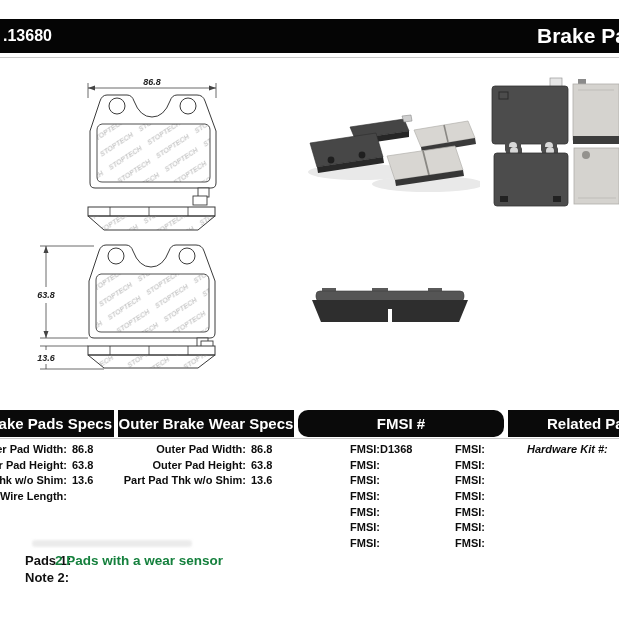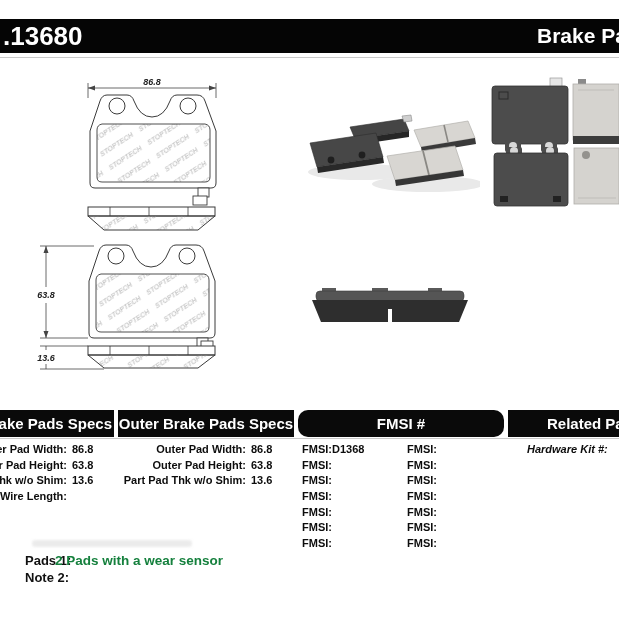--- a/index.html
+++ b/index.html
@@ -2,21 +2,21 @@
 <html><head>
 <meta charset="utf-8">
 <style>
   html,body{margin:0;padding:0;}
   body{
     width:619px;height:619px;position:relative;overflow:hidden;
     background:#ffffff;font-family:"Liberation Sans",sans-serif;
   }
   
   .topbar{position:absolute;left:0;top:19px;width:619px;height:34px;background:#050505;}
-  .topbar .pn{position:absolute;left:3px;top:0;line-height:34px;color:#fff;font-weight:bold;font-size:26px;white-space:nowrap;}
+  .topbar .pn{position:absolute;left:3px;top:0;line-height:34px;color:#fff;font-weight:bold;font-size:16px;white-space:nowrap;}
   .topbar .ttl{position:absolute;left:537px;top:0;line-height:34px;color:#fff;font-weight:bold;font-size:21px;white-space:nowrap;}
   .hairline-top{position:absolute;left:0;top:57px;width:619px;height:1px;background:#c9c9c9;}
 
   
   .abs{position:absolute;}
 
   
   .thead-seg{position:absolute;top:410px;height:27px;background:#0a0a0a;color:#fff;
     font-weight:bold;font-size:15px;line-height:27px;overflow:hidden;}
   .seg1{left:0;width:114px;}
@@ -30,21 +30,21 @@
   
   .specs,.fmsi-rows,.related-col{font-size:11px;font-weight:bold;color:#0d0d0d;}
   .inner-col{position:absolute;left:-150px;top:442px;width:217px;}
   .outer-col{position:absolute;left:13px;top:442px;width:233px;}
   .spec-row{position:relative;height:15.5px;line-height:15.5px;}
   .spec-row .lbl{display:block;text-align:right;white-space:nowrap;}
   .inner-col .val{position:absolute;left:222px;top:0;white-space:nowrap;}
   .outer-col .val{position:absolute;left:238px;top:0;white-space:nowrap;}
 
   .fmsi-rows{position:absolute;left:296px;top:442px;width:218px;}
-  .fmsi-row{position:relative;height:15.7px;line-height:15.7px;}
+  .fmsi-row{position:relative;height:15.7px;line-height:15.7px;margin-left:48px;}
   .fmsi-row span{position:absolute;top:0;white-space:nowrap;}
   .f-l1{left:6px;} .f-v1{left:36px;} .f-l2{left:111px;} .f-v2{left:141px;}
 
   .related-col{position:absolute;left:527px;top:442px;font-style:italic;}
   .related-col .rel-row{height:15.5px;line-height:15.5px;white-space:nowrap;}
 
   
   .note-line{position:absolute;font-weight:bold;font-size:13px;color:#111;white-space:nowrap;}
   .note1{left:25px;top:553px;}
   .note2{left:25px;top:570px;}
@@ -198,21 +198,21 @@
     <rect x="316" y="291" width="148" height="10" rx="4" fill="#555" stroke="#3c3c3c" stroke-width="0.6"></rect>
     <polygon points="312,300 468,300 459,322 321,322" fill="#2e2e2e"></polygon>
     <rect x="388" y="309" width="4" height="13" fill="#ffffff"></rect>
   </g>
 </svg>
 
 <div class="thead-seg seg1">
   <span>Inner Brake Pads Specs</span>
 </div>
 <div class="thead-seg seg2">
-  <span>Outer Brake Pads Specs</span>
+  <span>Outer Brake Wear Specs</span>
 </div>
 <div class="thead-seg seg3">
   <span>FMSI #</span>
 </div>
 <div class="thead-seg seg4">
   <span>Related Part #s</span>
 </div>
 <div class="hairline-table"></div>
 
 <div class="specs inner-col">

